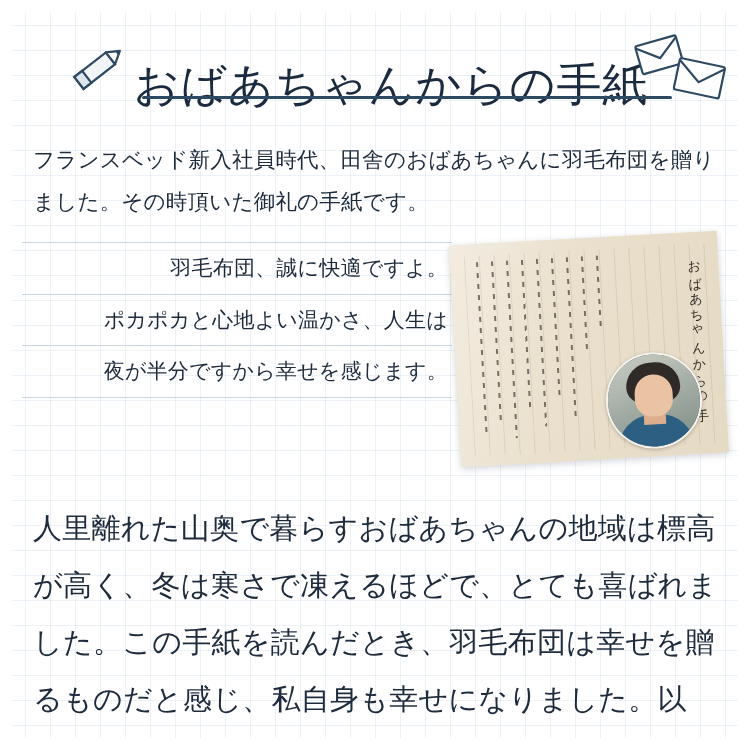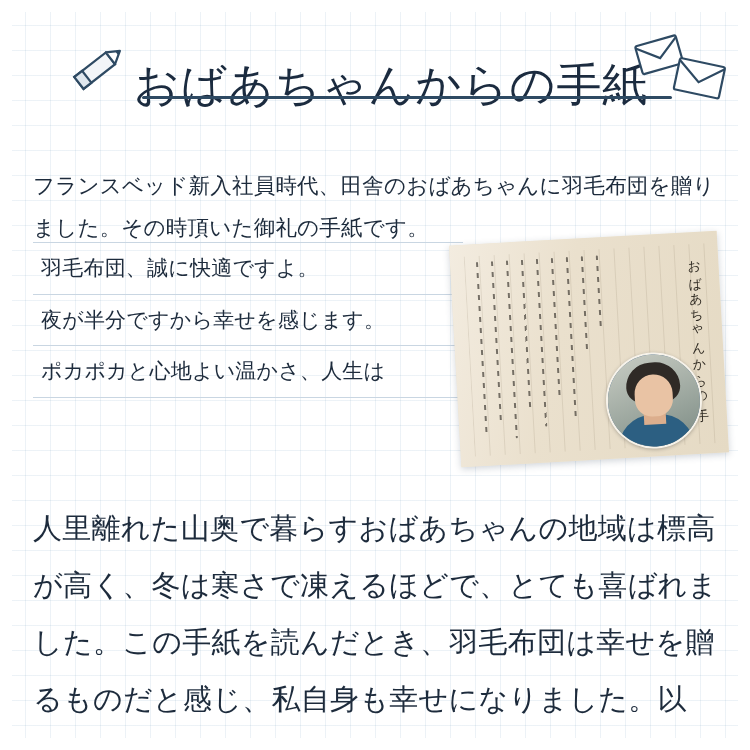--- a/index.html
+++ b/index.html
@@ -85,29 +85,29 @@
   
   .intro {
     position: absolute;
     left: 33px;
     top: 140px;
     width: 690px;
     font-size: 21.5px;
     line-height: 1.95;
     color: #1d2b3c;
     letter-spacing: 0.01em;
-    margin-top: 26px;
   }
 
   
   .quote-block {
     position: absolute;
-    left: 33px;
+    left: 22px;
     top: 242px;
     width: 430px;
+    text-align: right;
   }
   .quote-line {
     position: relative;
     font-size: 21px;
     line-height: 1.55;
     color: #1d2b3c;
     padding: 9px 4px 9px 8px;
     border-bottom: 1px solid #c9d6e2;
     letter-spacing: 0.01em;
   }
@@ -272,22 +272,22 @@
           <path d="M44 32 L67 50 L90 32" fill="none" stroke="#2e4a63" stroke-width="2.2"></path>
         </g>
       </svg>
     </span>
   </div>
 
   <div class="intro">フランスベッド新入社員時代、田舎のおばあちゃんに羽毛布団を贈りました。その時頂いた御礼の手紙です。</div>
 
   <div class="quote-block">
     <div class="quote-line">羽毛布団、誠に快適ですよ。</div>
+    <div class="quote-line">ポカポカと心地よい温かさ、人生は</div>
     <div class="quote-line">夜が半分ですから幸せを感じます。</div>
-    <div class="quote-line">ポカポカと心地よい温かさ、人生は</div>
   </div>
 
   <div class="photo">
     <div class="photo-paper"></div>
     <div class="photo-cols"></div>
 
     <div class="hand" style="left:26px;  height:172px;"></div>
     <div class="hand" style="left:41px;  height:160px;"></div>
     <div class="hand" style="left:56px;  height:178px;"></div>
     <div class="hand" style="left:71px;  height:150px;"></div>

